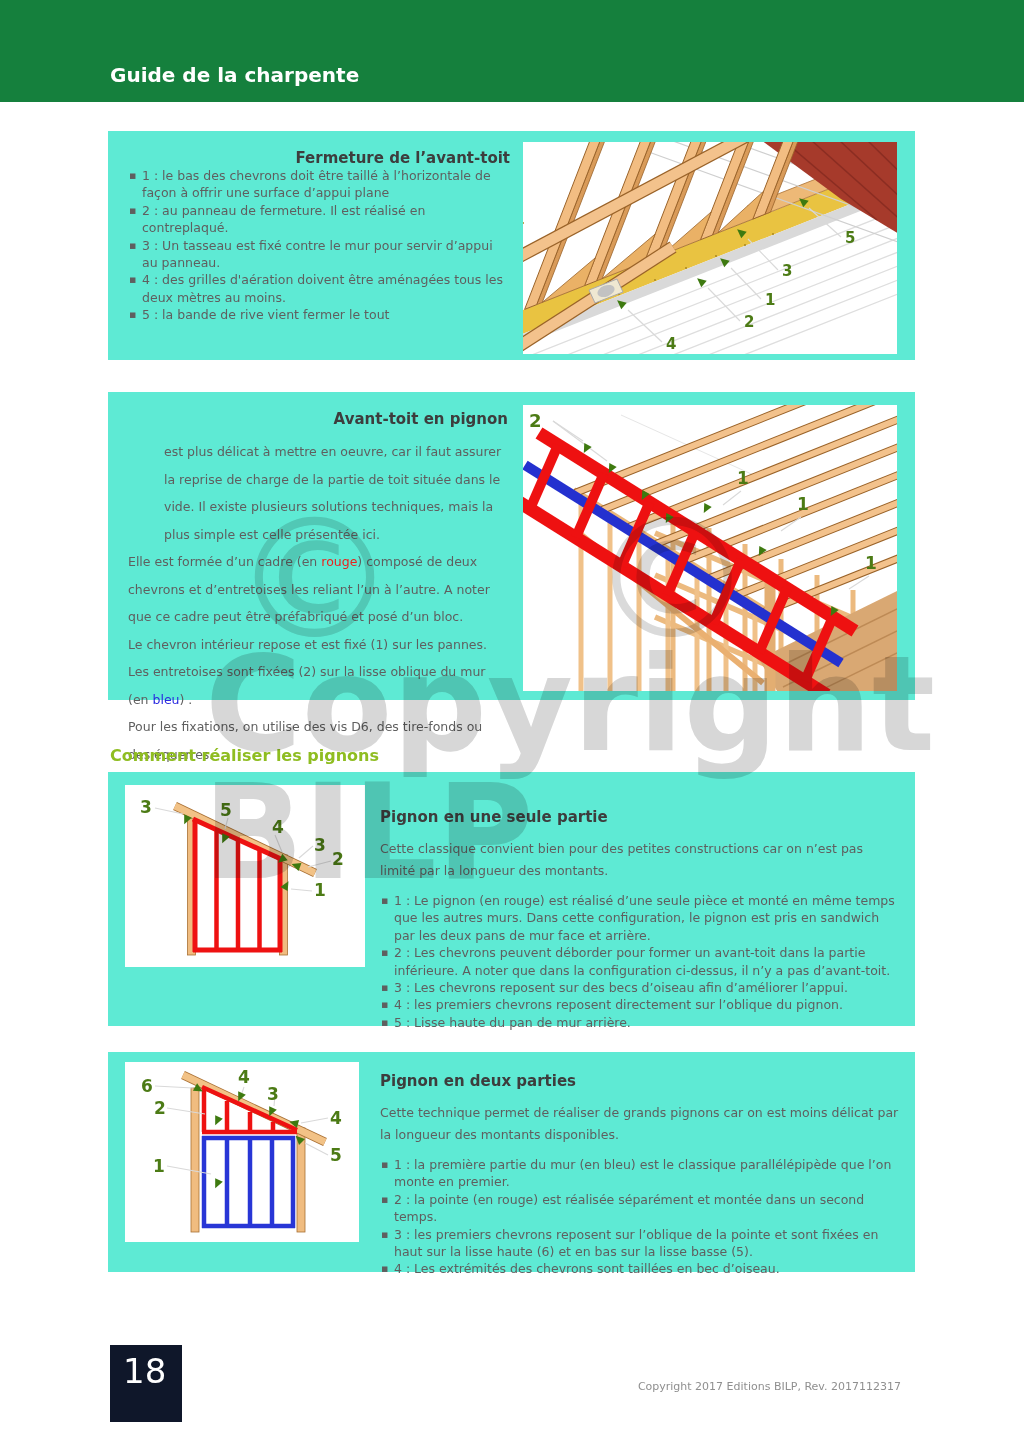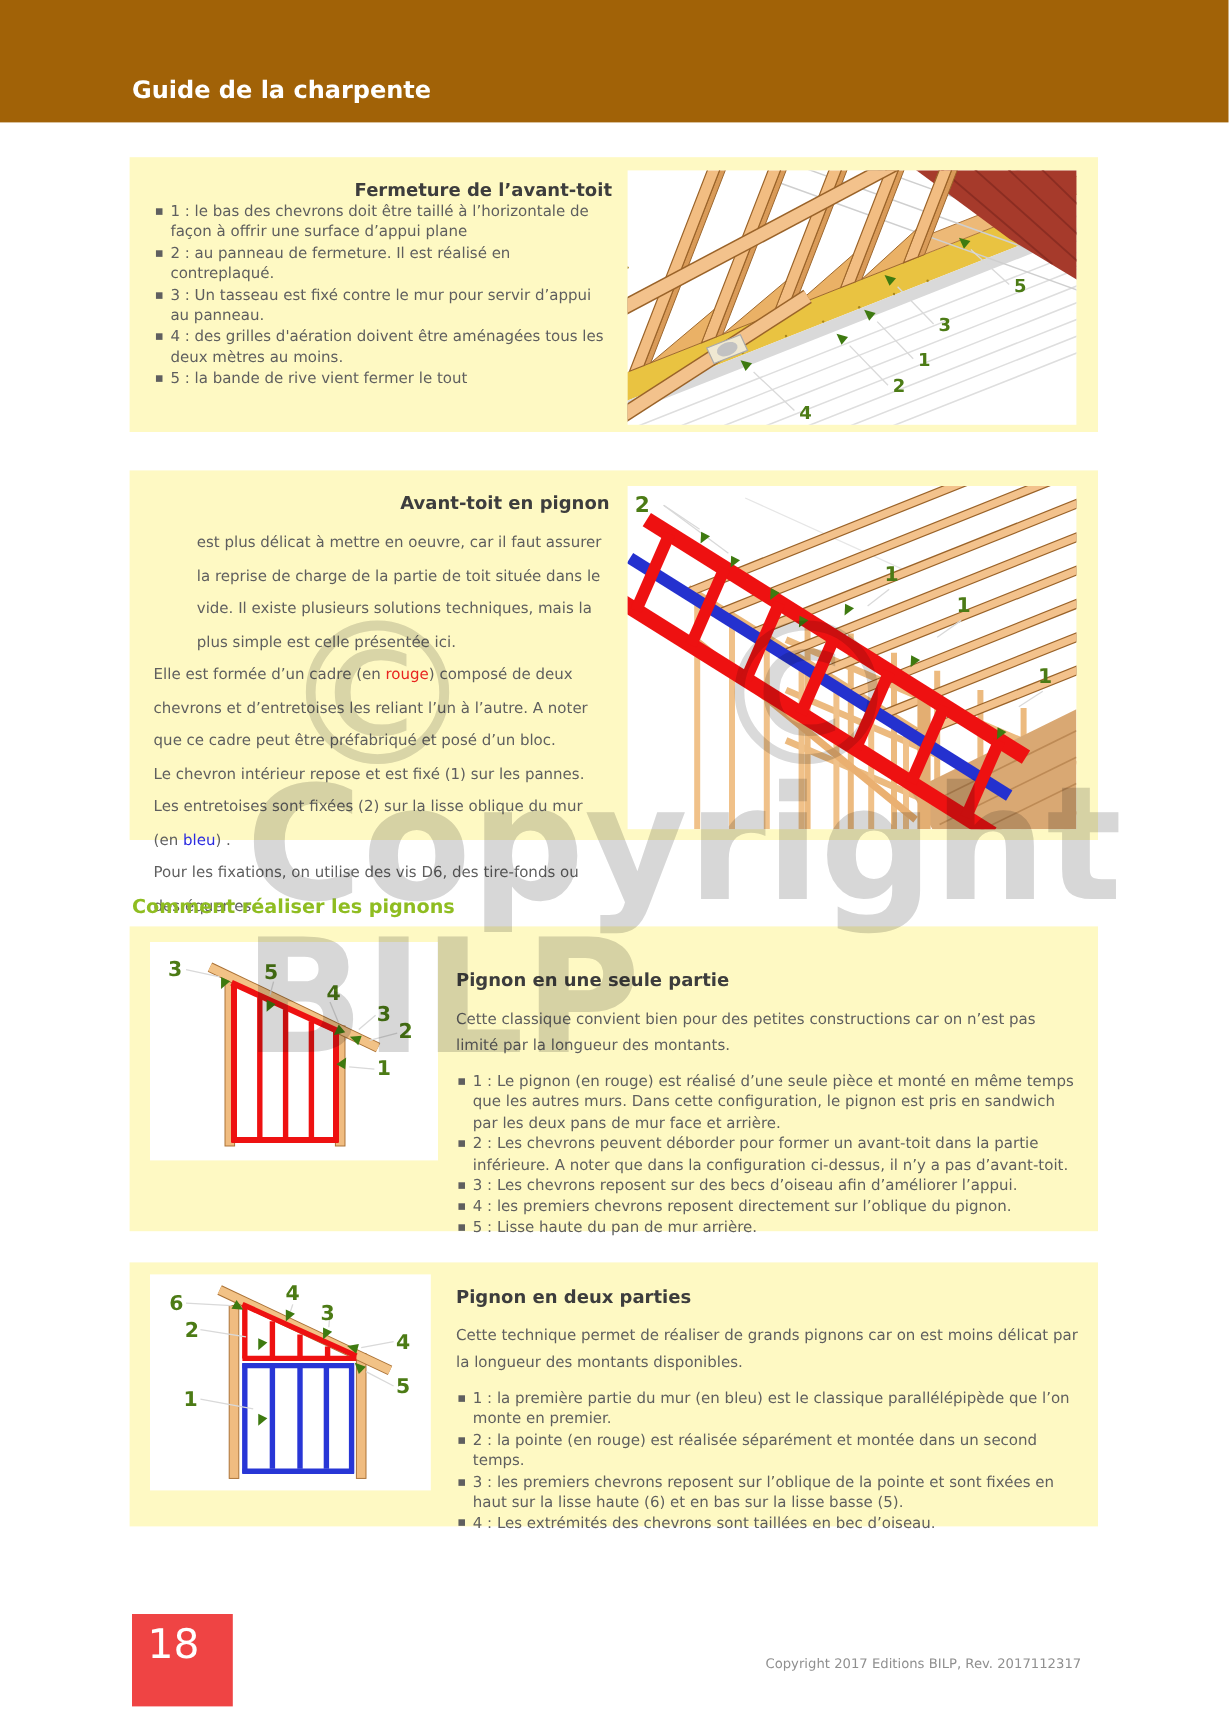--- a/index.html
+++ b/index.html
@@ -1,22 +1,22 @@
 <!DOCTYPE html>
 <html><head>
 <meta charset="utf-8">
 <style>
   html,body{margin:0;padding:0;background:#ffffff;}
   body{font-family:"DejaVu Sans","Liberation Sans",sans-serif;}
   .page{position:relative;width:1024px;height:1436px;background:#fff;overflow:hidden;}
 
-  .header{position:absolute;left:0;top:0;width:1024px;height:102px;background:#a16207;}
+  .header{position:absolute;left:0;top:0;width:1024px;height:102px;background:#15803d;}
   .header h1{position:absolute;left:110px;top:64px;margin:0;font-size:20px;line-height:22px;font-weight:bold;color:#ffffff;}
 
-  .sec{position:absolute;left:108px;width:807px;background:#fef9c3;}
+  .sec{position:absolute;left:108px;width:807px;background:#5eead4;}
   #sec1{top:131px;height:229px;}
   #sec2{top:392px;height:308px;}
   #sec3{top:772px;height:254px;}
   #sec4{top:1052px;height:220px;}
 
   .tcol{position:absolute;color:#5f5f5f;font-size:12.5px;}
   .tcol h2{margin:0;font-size:15px;font-weight:bold;color:#3d3d3d;}
   .t-right h2{text-align:right;}
   #sec1 .tcol{left:20px;top:18px;width:382px;}
   #sec2 .tcol{left:20px;top:18px;width:380px;}
@@ -36,21 +36,21 @@
 
   .fig{position:absolute;background:#ffffff;}
   #fig1{left:415px;top:11px;width:374px;height:212px;}
   #fig2{left:415px;top:13px;width:374px;height:286px;}
   #fig3{left:17px;top:13px;width:240px;height:182px;}
   #fig4{left:17px;top:10px;width:234px;height:180px;}
   .fig svg{display:block;width:100%;height:100%;}
 
   .greenhead{position:absolute;left:110px;top:746px;font-size:16px;font-weight:bold;color:#8fbd21;}
 
-  .pagenum{position:absolute;left:110px;top:1345px;width:84px;height:77px;background:#ef4444;}
+  .pagenum{position:absolute;left:110px;top:1345px;width:72px;height:77px;background:#0f172a;}
   .pagenum span{position:absolute;left:13px;top:6px;font-size:34px;color:#ffffff;}
   .copyright{position:absolute;top:1380px;right:123px;font-size:11px;color:#8f8f8f;}
 
   .wm{position:absolute;z-index:6;pointer-events:none;mix-blend-mode:multiply;color:#d7d7d7;font-weight:bold;line-height:1;white-space:nowrap;}
   #wm-cc{left:232px;top:498px;font-size:165px;font-weight:normal;letter-spacing:70px;color:#dadada;}
   #wm-editions{left:205px;top:638px;font-size:132px;}
   #wm-bilp{left:203px;top:766px;font-size:132px;}
 
   text.lbl{font-family:"DejaVu Sans","Liberation Sans",sans-serif;font-weight:bold;fill:#4c7b15;}
   .f15{font-size:15px;} .f17{font-size:17px;} .f18{font-size:18px;}

